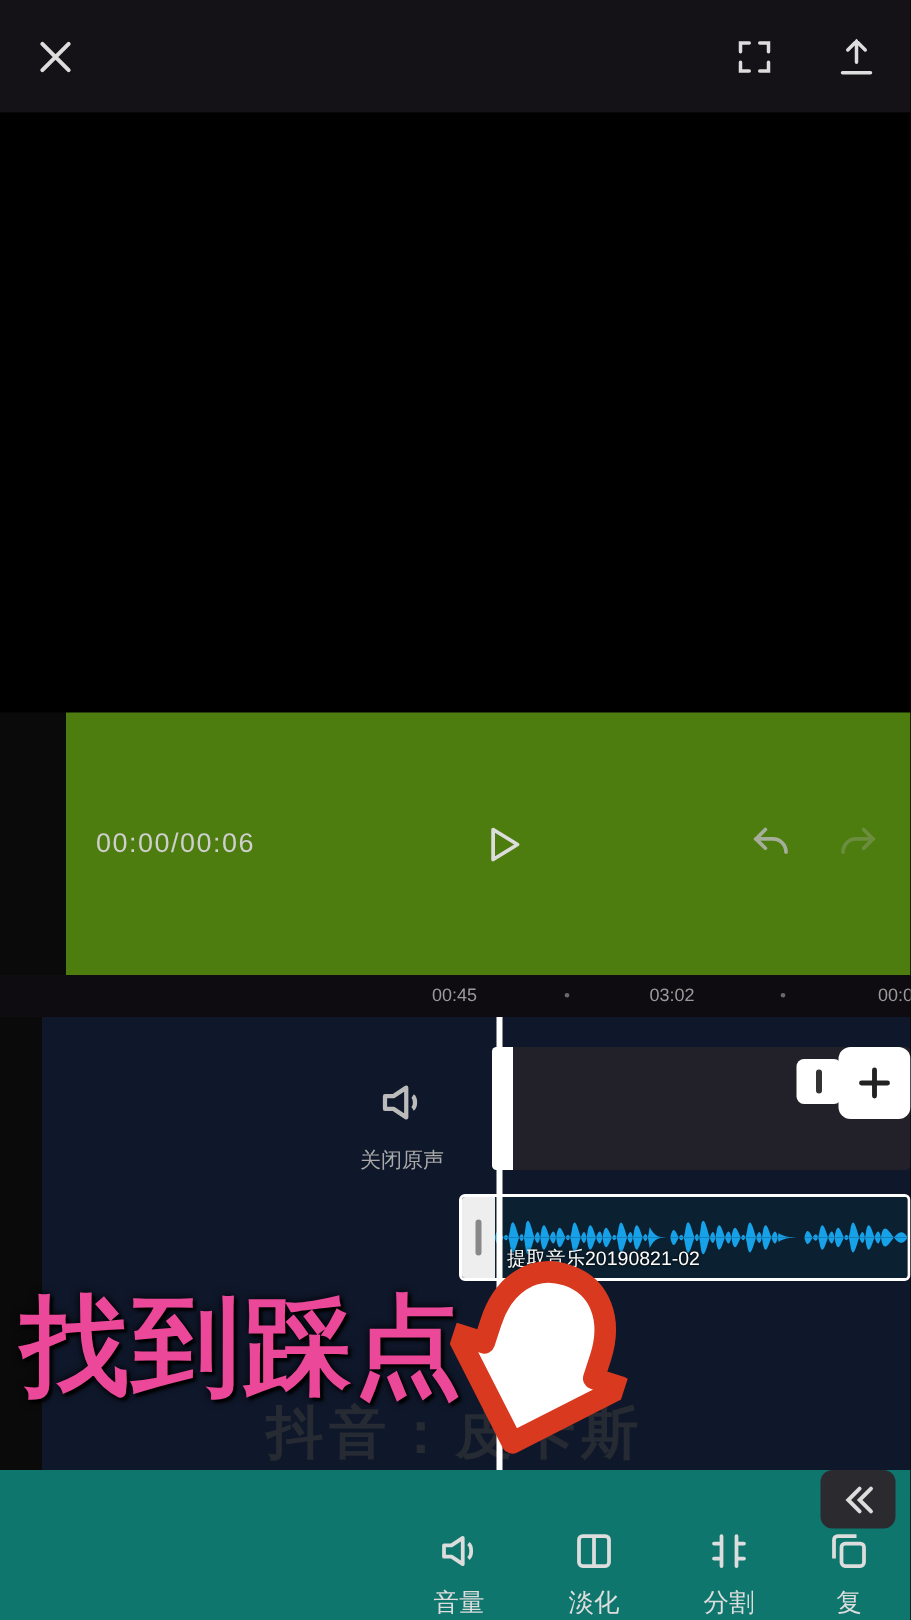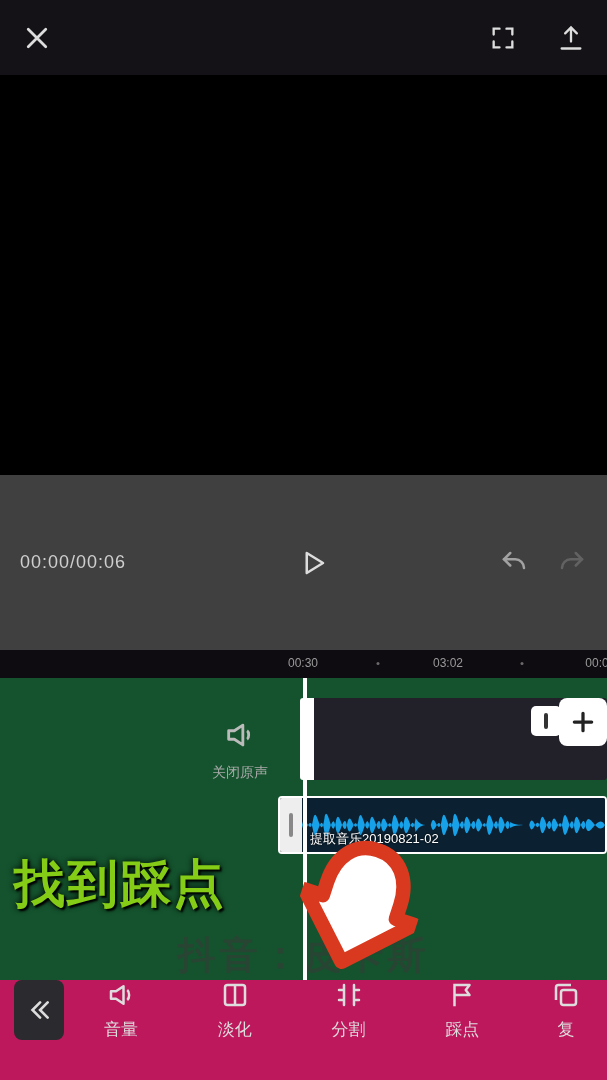--- a/index.html
+++ b/index.html
@@ -31,21 +31,22 @@
     background: #000;
   }
 
   
   .transport {
     height: 175px;
     display: flex;
     align-items: center;
     justify-content: space-between;
     padding: 0 20px;
-    background: #404040;
+    background: #4d7c0f;
+    margin-left: 44px;
   }
   .timecode { font-size: 18px; color: #cfcfcf; letter-spacing: 1px; }
   .transport-right { display: flex; gap: 28px; align-items: center; opacity: 0.8; }
 
   
   .ruler {
     height: 28px;
     position: relative;
     background: #0e0c10;
   }
@@ -63,21 +64,22 @@
     height: 3px;
     background: #6a6a6a;
     border-radius: 50%;
     transform: translateX(-50%);
   }
 
   
   .timeline {
     position: relative;
     height: 320px;
-    background: #14532d;
+    background: #0f172a;
+    margin-left: 28px;
   }
 
   .mute-col {
     position: absolute;
     left: 185px;
     top: 40px;
     width: 110px;
     text-align: center;
     color: #aaa;
   }
@@ -177,23 +179,23 @@
     width: 4px;
     background: #fff;
     z-index: 5;
   }
 
   
   .annotation {
     position: absolute;
     left: 14px;
     top: 850px;
-    font-size: 51px;
+    font-size: 72px;
     font-weight: 700;
-    color: #84cc16;
+    color: #ec4899;
     text-shadow: 0 0 6px #000, 2px 2px 2px #000;
     letter-spacing: 2px;
     z-index: 30;
   }
   .arrow-annot {
     position: absolute;
     left: 300px;
     top: 840px;
     width: 120px;
     height: 130px;
@@ -212,24 +214,25 @@
     letter-spacing: 4px;
     z-index: 2;
     opacity: 0.55;
   }
 
   
   .toolbar {
     position: absolute;
     left: 0; right: 0; bottom: 0;
     height: 100px;
-    background: #be185d;
-    display: flex;
-    align-items: flex-start;
+    background: #0f766e;
+    display: flex;
+    align-items: flex-end;
     z-index: 25;
+    flex-direction: column;
   }
   .collapse-btn {
     width: 50px;
     height: 60px;
     margin: 0 10px 0 14px;
     background: #2b2a2e;
     border-radius: 8px;
     display:flex; align-items:center; justify-content:center;
   }
   .tools {
@@ -291,21 +294,21 @@
     <span class="icon" style="opacity:.35">
       <svg width="30" height="30" viewBox="0 0 24 24" fill="none" stroke="#bbb" stroke-width="2" stroke-linecap="round">
           <path d="M15 14l5-5-5-5"></path>
           <path d="M20 9h-9a7 7 0 0 0-7 7v0"></path>
         </svg>
     </span>
   </div>
 </div>
 
 <div class="ruler">
-  <span class="ruler-tick" style="left:303px">00:30</span>
+  <span class="ruler-tick" style="left:303px">00:45</span>
   <span class="ruler-dot" style="left:378px"></span>
   <span class="ruler-tick" style="left:448px">03:02</span>
   <span class="ruler-dot" style="left:522px"></span>
   <span class="ruler-tick" style="left:597px">00:0</span>
 </div>
 
 <div class="timeline">
   <div class="playhead"></div>
 
   <div class="mute-col">
@@ -377,28 +380,20 @@
       <span class="tlabel">淡化</span>
     </div>
     <div class="tool">
       <span class="icon">
         <svg width="30" height="30" viewBox="0 0 24 24" fill="none" stroke="#ddd" stroke-width="2" stroke-linecap="round">
             <path d="M8 4v16M16 4v16M4 8h4M4 16h4M16 8h4M16 16h4"></path>
           </svg>
       </span>
       <span class="tlabel">分割</span>
     </div>
-    <div class="tool">
-      <span class="icon">
-        <svg width="30" height="30" viewBox="0 0 24 24" fill="none" stroke="#ddd" stroke-width="2" stroke-linejoin="round">
-            <path d="M6 3v18M6 4h12l-3 4 3 4H6"></path>
-          </svg>
-      </span>
-      <span class="tlabel">踩点</span>
-    </div>
     <div class="tool cut">
       <span class="icon">
         <svg width="30" height="30" viewBox="0 0 24 24" fill="none" stroke="#ddd" stroke-width="2">
             <rect x="8" y="8" width="12" height="12" rx="2"></rect>
             <path d="M4 16V6a2 2 0 0 1 2-2h10"></path>
           </svg>
       </span>
       <span class="tlabel">复</span>
     </div>
   </div>

